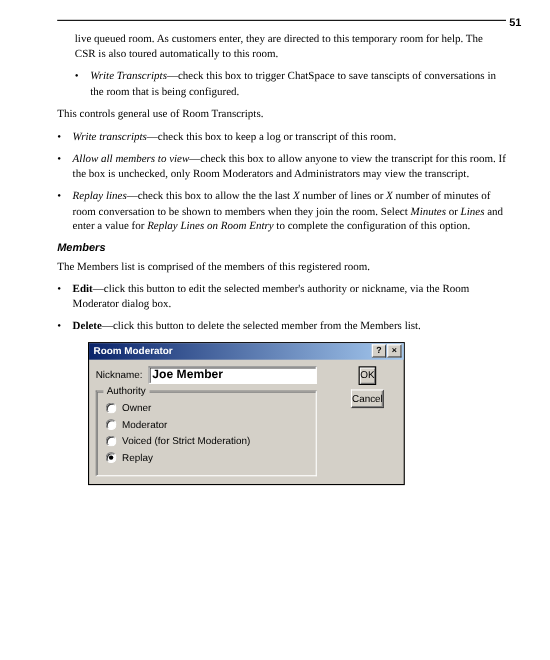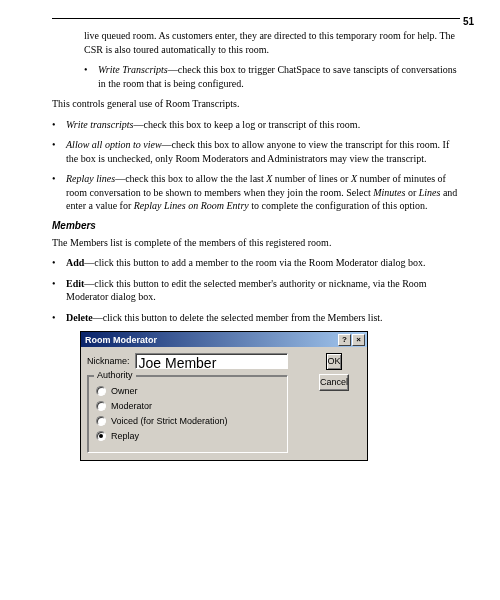--- a/index.html
+++ b/index.html
@@ -22,21 +22,21 @@
     right: 26px;
     font-family: Arial, sans-serif;
     font-weight: bold;
     font-size: 10px;
   }
   .hr {
     border-top: 1px solid #000;
     margin-bottom: 10px;
   }
   p { line-height: 1.35; margin-bottom: 7px; }
-  .indent-block { margin-left: 32px; }
+  .indent-block { margin-left: 16px; }
   ul { list-style: none; margin-left: 0; }
   li { position: relative; padding-left: 14px; line-height: 1.35; margin-bottom: 7px; }
   li::before { content: "•"; position: absolute; left: 0; top: 0; }
   .subhead {
     font-family: Arial, sans-serif;
     font-style: italic;
     font-weight: bold;
     font-size: 10px;
     margin: 4px 0 5px 0;
   }
@@ -94,21 +94,22 @@
   .row-nick { display: flex; align-items: center; gap: 5px; margin-bottom: 6px; }
   .nick-label { font-size: 9px; }
   .textfield {
     flex: 1;
     height: 16px;
     background: #fff;
     border: 1px solid #808080;
     border-right-color: #fff; border-bottom-color: #fff;
     box-shadow: inset 1px 1px 0 #404040;
     padding: 1px 3px;
-    font-size: 14px;
+    font-size: 11px;
+    font-weight: bold;
   }
   .groupbox {
     border: 1px solid #808080;
     border-right-color: #fff; border-bottom-color: #fff;
     box-shadow: 1px 1px 0 #808080 inset;
     position: relative;
     padding: 8px 8px 6px 8px;
     margin-top: 3px;
   }
   .groupbox::before {
@@ -148,33 +149,30 @@
       </li>
     </ul>
   </div>
 
   <p>This controls general use of Room Transcripts.</p>
   <ul class="indent-block" style="margin-left:0;">
     <li>
       <em class="term">Write transcripts</em><span>—check this box to keep a log or transcript of this room.</span>
     </li>
     <li>
-      <em class="term">Allow all option to view</em><span>—check this box to allow anyone to view the transcript for this room. If the box is unchecked, only Room Moderators and Administrators may view the transcript.</span>
+      <em class="term">Allow all members to view</em><span>—check this box to allow anyone to view the transcript for this room. If the box is unchecked, only Room Moderators and Administrators may view the transcript.</span>
     </li>
     <li>
       <em class="term">Replay lines</em><span>—check this box to allow the the last </span><em class="term">X</em><span> number of lines or </span><em class="term">X</em><span> number of minutes of room conversation to be shown to members when they join the room.  Select </span><em class="term">Minutes</em><span> or </span><em class="term">Lines</em><span> and enter a value for </span><em class="term">Replay Lines on Room Entry</em><span> to complete the configuration of this option.</span>
     </li>
   </ul>
 
   <div class="subhead">Members</div>
-  <p>The Members list is complete of the members of this registered room.</p>
+  <p>The Members list is comprised of the members of this registered room.</p>
   <ul>
-    <li>
-      <strong class="term">Add</strong><span>—click this button to add a member to the room via the Room Moderator dialog box.</span>
-    </li>
     <li>
       <strong class="term">Edit</strong><span>—click this button to edit the selected member's authority or nickname, via the Room Moderator dialog box.</span>
     </li>
     <li>
       <strong class="term">Delete</strong><span>—click this button to delete the selected member from the Members list.</span>
     </li>
   </ul>
 
   <div class="dialog">
     <div class="titlebar">

